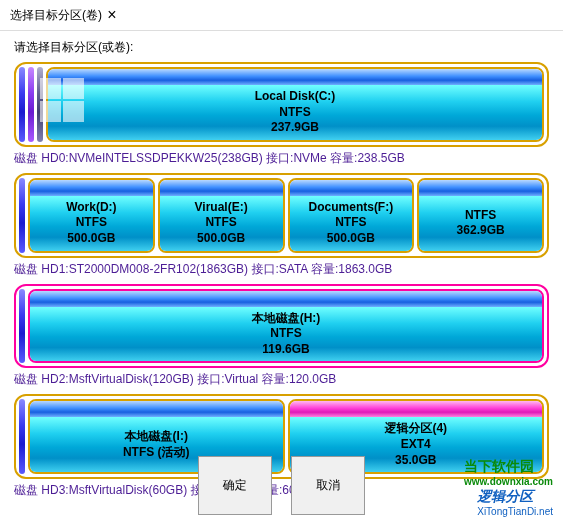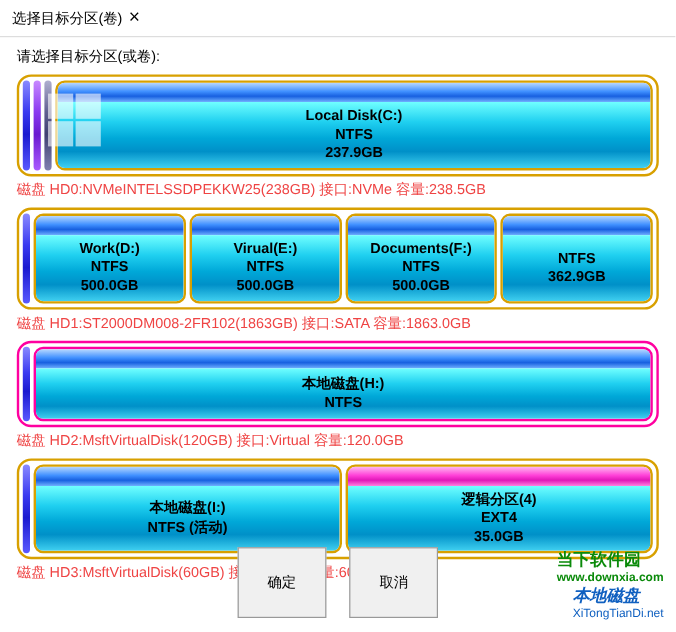--- a/index.html
+++ b/index.html
@@ -14,21 +14,21 @@
 .smallbar{width:6px;border-radius:3px;background:linear-gradient(to bottom,#8a8aff 0%,#3a3af0 35%,#1a1ad0 60%,#5a5aff 100%)}
 .smallbar.purple{background:linear-gradient(to bottom,#c88aff 0%,#8a3af0 35%,#6a1ad0 60%,#aa5aff 100%)}
 .smallbar.dark{background:linear-gradient(to bottom,#b0b0d0 0%,#606090 35%,#404070 60%,#8080b0 100%)}
 .part{flex:1;border:2px solid #d8a000;border-radius:8px;overflow:hidden;display:flex;flex-direction:column;text-align:center;font-weight:bold;cursor:pointer}
 .part.sel{border-color:#ff00a0}
 .part.magenta .phdr{background:linear-gradient(to bottom,#ffb8f0 0%,#ff40d8 45%,#e018b8 70%,#ff80e0 100%)}
 .phdr{height:16px;background:linear-gradient(to bottom,#b8d8ff 0%,#4090ff 45%,#1860e0 70%,#70b0ff 100%)}
 .pbody{background:linear-gradient(to bottom,#70ffff 0%,#20d0f0 30%,#00a8d8 55%,#0090c8 75%,#40d0f0 100%);color:#000;padding:4px 0;line-height:1.3;flex:1;display:flex;flex-direction:column;justify-content:center;min-height:42px}
 .winlogo{position:absolute;left:40px;top:78px;width:44px;height:44px;display:grid;grid-template-columns:1fr 1fr;grid-template-rows:1fr 1fr;gap:2px;opacity:.6}
 .winlogo div{background:#fff}
-.diskinfo{font-size:12px;margin-bottom:6px;color:#ef4444}
+.diskinfo{font-size:12px;margin-bottom:6px;color:#4c1d95}
 .btnrow{position:absolute;bottom:12px;left:0;right:0;text-align:center}
 .btn{display:inline-block;border:1px solid #999;background:#f0f0f0;padding:20px 24px;margin:0 8px;cursor:pointer;font-size:12px;font-family:inherit}
 .wm1{position:absolute;right:10px;bottom:40px;color:#0a8a0a;font-size:14px;font-weight:bold}
 .wm1 .sub{font-size:10px;display:block;text-align:center;color:#0a8a0a;font-weight:bold}
 .wm2{position:absolute;right:10px;bottom:10px;color:#1060c0;font-size:14px;font-weight:bold;font-style:italic}
 .wm2 .sub{font-size:10px;display:block;text-align:center;font-style:normal;font-weight:normal}
 </style>
 </head>
 <body>
 
@@ -89,20 +89,21 @@
         </div>
       </div>
       <div class="diskinfo">磁盘 HD1:ST2000DM008-2FR102(1863GB) 接口:SATA 容量:1863.0GB</div>
       <div class="diskgroup selgroup">
         <div class="smallbar blue"></div>
         <div class="part  sel">
           <div class="phdr"></div>
           <div class="pbody">
             <div>本地磁盘(H:)</div>
             <div>NTFS</div>
+            <div>119.6GB</div>
           </div>
         </div>
       </div>
       <div class="diskinfo">磁盘 HD2:MsftVirtualDisk(120GB) 接口:Virtual 容量:120.0GB</div>
       <div class="diskgroup">
         <div class="smallbar blue"></div>
         <div class="part ">
           <div class="phdr"></div>
           <div class="pbody">
             <div>本地磁盘(I:)</div>
@@ -132,15 +133,15 @@
 <div class="btnrow">
   <button class="btn">确定</button>
   <button class="btn">取消</button>
 </div>
 
 <div class="wm1">
   <span>当下软件园</span>
   <span class="sub">www.downxia.com</span>
 </div>
 <div class="wm2">
-  <span>本地磁盘</span>
+  <span>逻辑分区</span>
   <span class="sub">XiTongTianDi.net</span>
 </div>
 
 </body></html>

